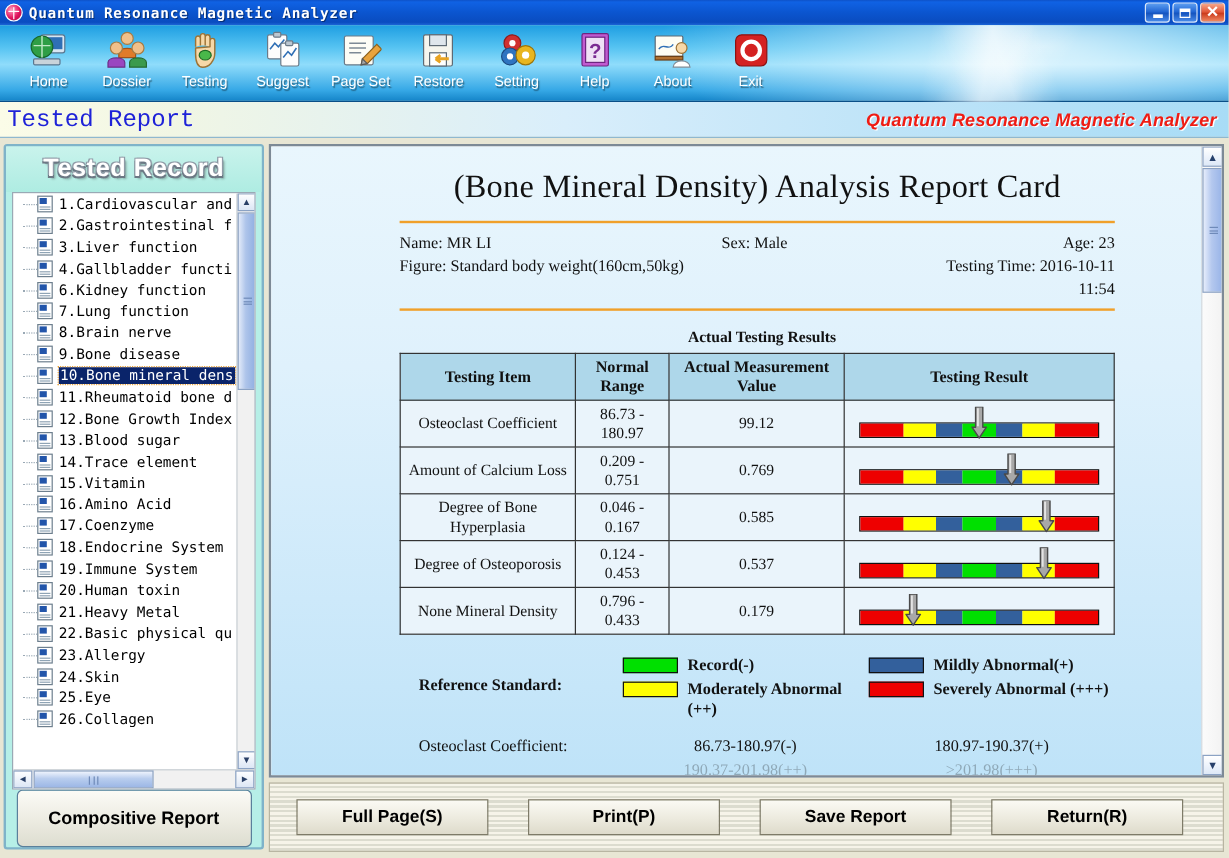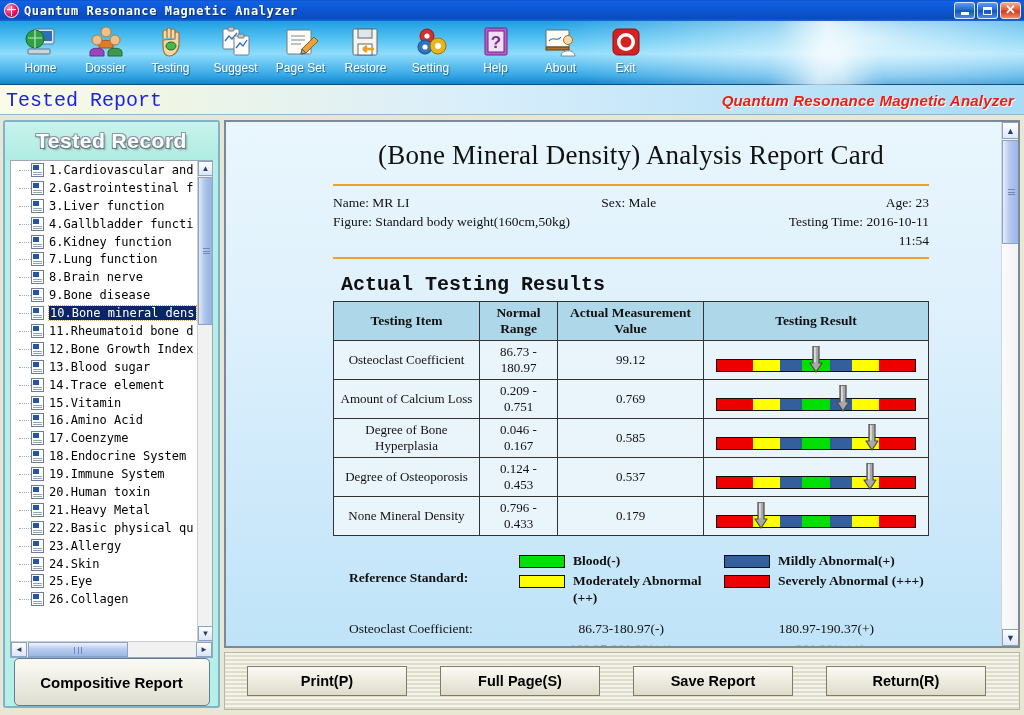--- a/index.html
+++ b/index.html
@@ -263,22 +263,23 @@
     letter-spacing: .2px; margin-bottom: 13px;
   }
   .rule { height: 2px; background: #f0a02a; margin: 0 0 7px 0; }
   .rule2 { height: 2px; background: #f0a02a; margin: 7px 0 0 0; }
   .info-row { display: flex; font-size: 13.5px; color: #111; line-height: 19px; font-family: "Liberation Serif", serif; }
   .info-a { width: 45%; }
   .info-b { width: 26%; }
   .info-c { width: 29%; text-align: right; }
 
   .sec-title {
-    margin: 14px 0 5px 8px; font-size: 20px; font-weight: bold; color: #111;
-    font-family: Liberation Mono, monospace;
+    margin: 14px 0 5px 8px; font-size: 13px; font-weight: bold; color: #111;
+    font-family: Liberation Serif, serif;
+    text-align: center;
   }
   table.results {
     width: 100%; border-collapse: collapse;
     font-family: "Liberation Serif", serif;
     table-layout: fixed;
     border: 1px solid #333;
   }
   table.results th, table.results td {
     border: 1px solid #333; padding: 3px 4px; font-size: 13px; color: #111;
   }
@@ -811,21 +812,21 @@
               </tr>
             </tbody>
         </table>
 
         <div class="legend-wrap">
           <div class="legend-label">Reference Standard:</div>
           <div class="legend-cols">
             <div class="legend-col">
               <div class="legend-row">
                 <i class="swatch" id="sw0" style="background: rgb(0, 224, 0);"></i>
-                <span class="legend-text">Blood(-)</span>
+                <span class="legend-text">Record(-)</span>
               </div>
               <div class="legend-row">
                 <i class="swatch" id="sw2" style="background: rgb(255, 255, 0);"></i>
                 <span class="legend-text">Moderately Abnormal (++)</span>
               </div>
             </div>
             <div class="legend-col">
               <div class="legend-row">
                 <i class="swatch" id="sw1" style="background: rgb(51, 96, 156);"></i>
                 <span class="legend-text">Mildly Abnormal(+)</span>
@@ -861,20 +862,20 @@
           <i class="grip"></i>
         </div>
       <div class="rv-btn" style="position:absolute;bottom:0;left:0;">
           <span>▼</span>
         </div>
     </div>
   </div>
 
   <div class="btnbar">
     <div class="inner">
+      <div class="act-btn">Full Page(S)</div>
       <div class="act-btn">Print(P)</div>
-      <div class="act-btn">Full Page(S)</div>
       <div class="act-btn">Save Report</div>
       <div class="act-btn">Return(R)</div>
     </div>
   </div>
 
 </div>
 
 </body></html>

